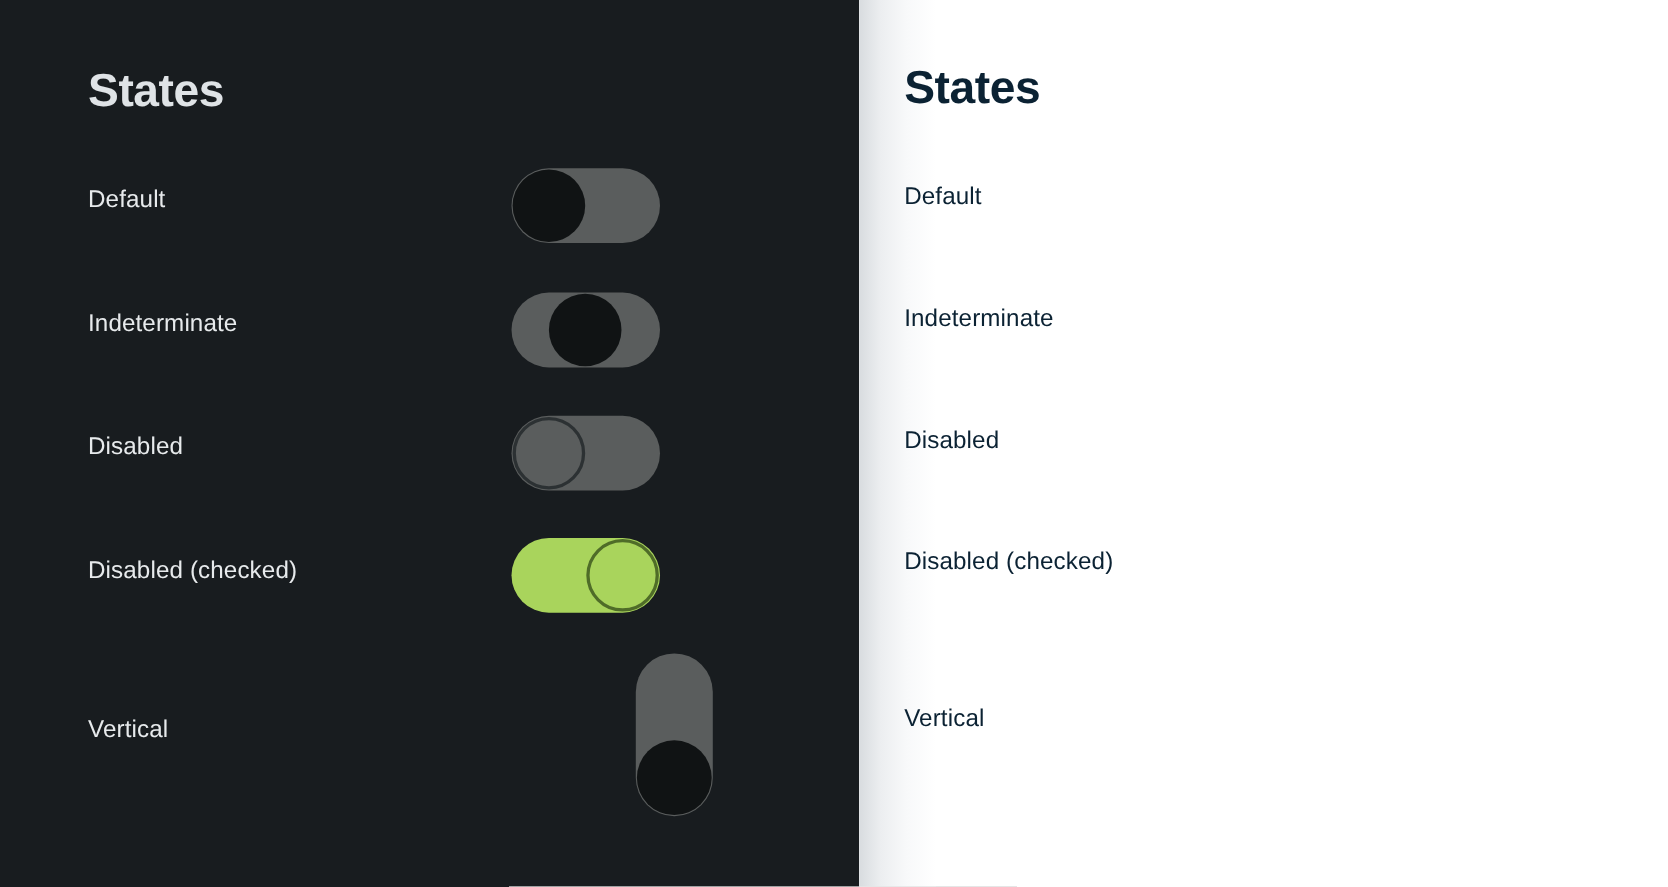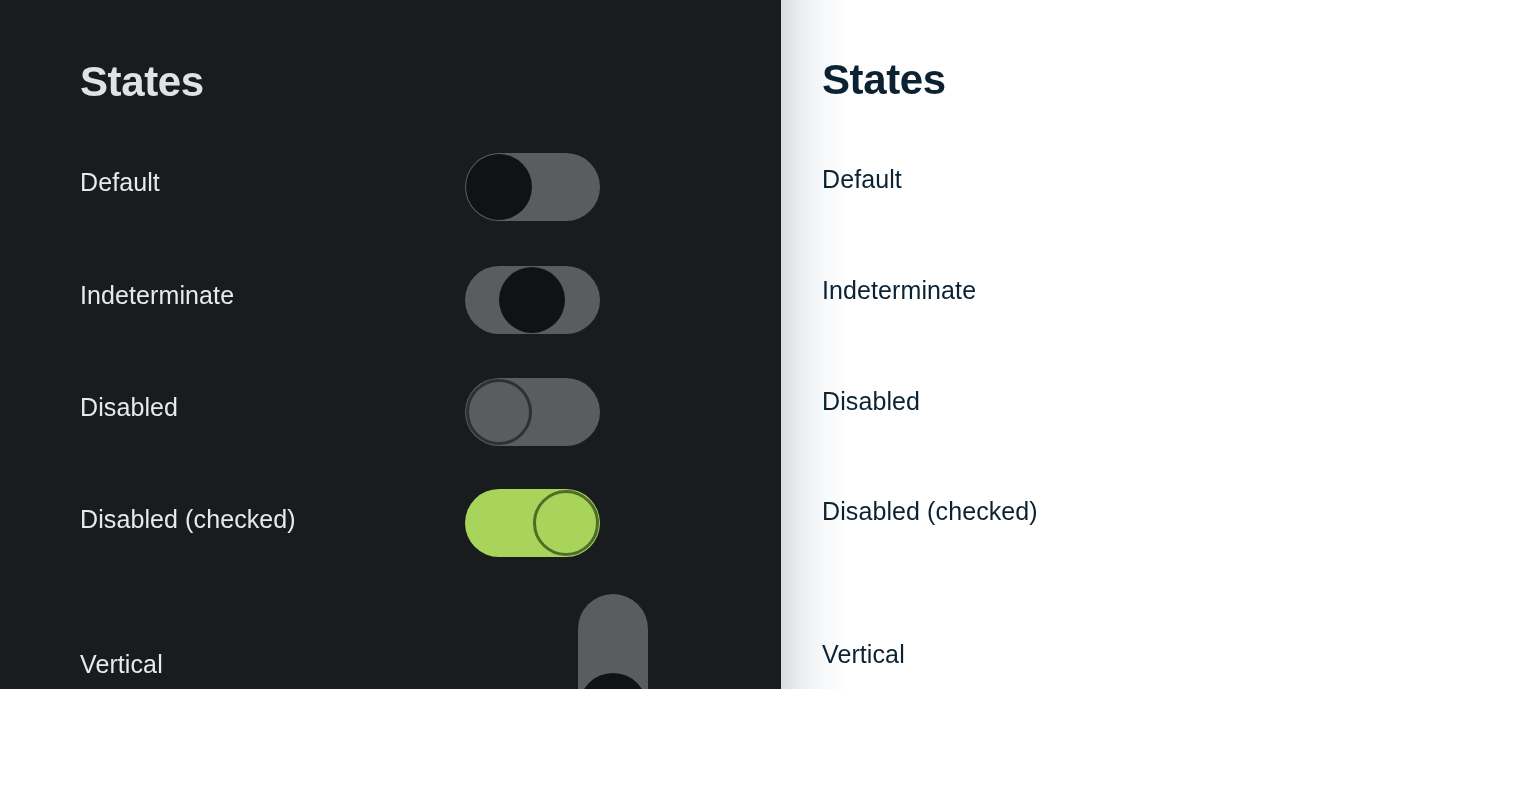--- a/index.html
+++ b/index.html
@@ -16,21 +16,21 @@
     position: relative;
     width: 1516px;
     height: 806px;
     overflow: hidden;
     display: flex;
   }
 
   
   .panel {
     position: relative;
-    height: 689px;
+    height: 806px;
     box-sizing: border-box;
     overflow: hidden;
   }
   .panel--dark {
     width: 781px;
     background: #181c1f;
   }
   .panel--light {
     width: 735px;
     background: #ffffff;
@@ -73,21 +73,21 @@
     color: #0b2233;
   }
 
   
   .row {
     position: absolute;
     display: flex;
     align-items: center;
   }
   .row-label {
-    font-size: 25px;
+    font-size: 22px;
     font-weight: normal;
     white-space: nowrap;
     letter-spacing: 0.1px;
   }
   .panel--dark .row-label { color: #e7eaec; }
   .panel--light .row-label { color: #0b2233; }
 
   
   .panel--dark .row { left: 80px; }
   .panel--light .row { left: 41px; }

